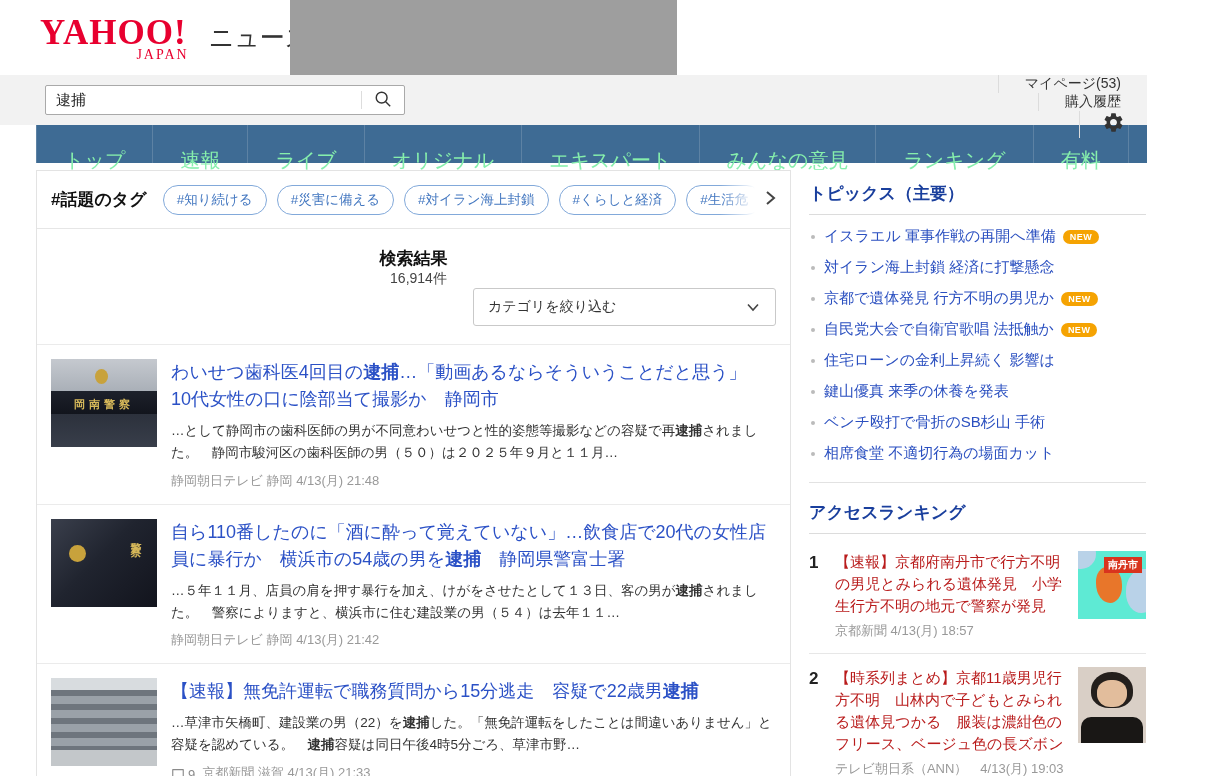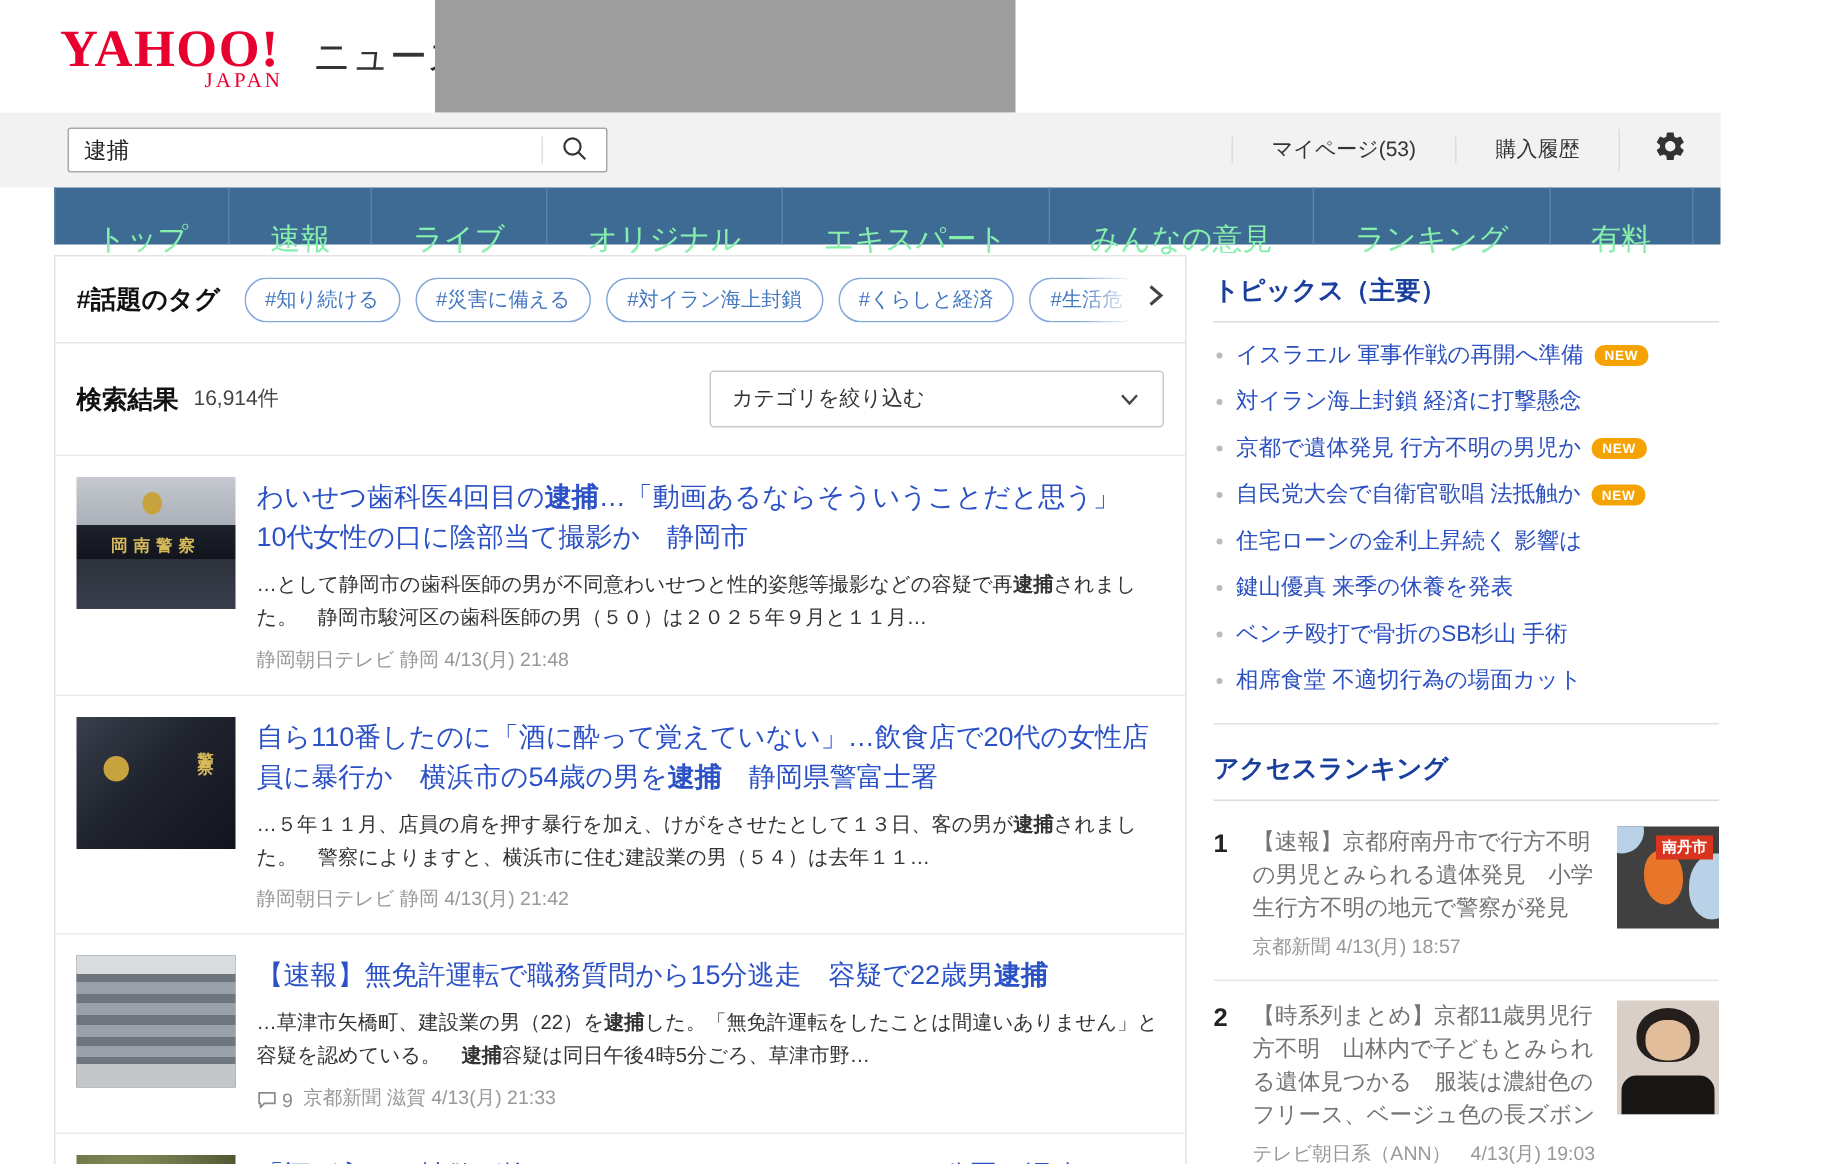--- a/index.html
+++ b/index.html
@@ -21,21 +21,21 @@
 
   
   .search-row { height:50px; background:#f2f2f2; display:flex; align-items:stretch; }
   .search-box { margin:10px 0 0 45px; width:360px; height:30px; background:#fff;
     border:1px solid #a9a9a9; border-radius:2px; display:flex; align-items:center; }
   .search-input { flex:1; border:0; outline:0; padding:0 10px; font-size:15px; color:#222;
     background:transparent; font-family:"Liberation Sans", sans-serif; }
   .search-divider { width:1px; height:18px; background:#ddd; }
   .search-btn { width:42px; height:100%; display:flex; align-items:center; justify-content:center;
     background:none; border:0; cursor:pointer; }
-  .header-links { margin-left:auto; display:flex; align-items:center; }
+  .header-links { margin-left:auto; display:flex; align-items:flex-end;flex-direction:column; }
   .hlink { display:flex; align-items:center; padding:0 26px; font-size:14px; color:#333;
     border-left:1px solid #dcdcdc; cursor:pointer; }
   .gear-cell { display:flex; align-items:center; padding:0 22px; border-left:1px solid #dcdcdc; cursor:pointer; }
 
   
   .nav { margin-left:36px; width:1111px; height:38px; background:#3e6b94; display:flex; }
   .nav-tab { padding:16px 27px; line-height:38px; color:#86efac; font-size:20px;
     border-left:1px solid #5d82a4; cursor:pointer; white-space:nowrap; }
   .nav-fill { flex:1; border-left:1px solid #5d82a4; }
 
@@ -49,21 +49,21 @@
     border-bottom:1px solid #e6e6e6; position:relative; overflow:hidden; }
   .tag-label { font-size:17px; font-weight:700; color:#111; flex:none; margin-right:16px; }
   .pills { display:flex; gap:10px; flex:1; overflow:hidden; white-space:nowrap; }
   .pill { flex:none; border:1px solid #82a9da; color:#4377c0; border-radius:16px;
     padding:5px 13px; font-size:13.5px; background:#fff; cursor:pointer; }
   .tag-fade { position:absolute; right:0; top:0; bottom:0; width:70px;
     background:linear-gradient(90deg, rgba(255,255,255,0), #fff 50%);
     display:flex; align-items:center; justify-content:flex-end; padding-right:12px; }
 
   
-  .results-row { display:flex; align-items:center; padding:18px 14px; }
+  .results-row { display:flex; align-items:center; padding:18px 14px;flex-direction:column; }
   .results-label { font-size:17px; font-weight:700; color:#111; }
   .results-count { font-size:14px; color:#444; margin-left:10px; }
   .category-select { margin-left:auto; width:303px; height:38px; border:1px solid #c9c9c9;
     border-radius:3px; display:flex; align-items:center; padding:0 14px; font-size:14px;
     color:#333; background:#fff; cursor:pointer; }
   .category-select svg { margin-left:auto; }
 
   
   .article { display:flex; padding:14px; border-top:1px solid #ebebeb; }
   .thumb { width:106px; height:88px; margin-right:14px; position:relative; overflow:hidden;
@@ -98,25 +98,25 @@
   .topic-item { display:flex; align-items:center; padding:6px 0; font-size:15px; cursor:pointer; }
   .topic-bullet { width:4px; height:4px; border-radius:50%; background:#bbb; margin:0 9px 0 2px; flex:none; }
   .topic-link { color:#2b50c0; }
   .new-badge { margin-left:7px; background:#f5a302; color:#fff; font-size:9px; font-weight:700;
     padding:2px 7px; border-radius:9px; letter-spacing:.5px; flex:none; }
   .sb-divider { height:1px; background:#e2e2e2; margin:13px 0 18px; }
   .rank-list { margin-top:4px; }
   .rank-item { display:flex; padding:13px 0; border-bottom:1px solid #e7e7e7; }
   .rank-num { width:26px; font-size:17px; font-weight:700; color:#222; padding-top:2px; flex:none; }
   .rank-body { flex:1; min-width:0; padding-right:10px; }
-  .rank-title { font-size:15px; line-height:1.45; color:#737373; cursor:pointer; }
+  .rank-title { font-size:15px; line-height:1.45; color:#b91c1c; cursor:pointer; }
   .rank-meta { margin-top:6px; font-size:13px; color:#999; line-height:1.4; }
   .rank-thumb { flex:none; position:relative; overflow:hidden; cursor:pointer; }
 
-  .map-thumb { width:68px; height:68px; background:#404040;padding-left:17px; }
+  .map-thumb { width:68px; height:68px; background:#5eead4;padding-left:17px; }
   .map-water1 { position:absolute; right:-14px; top:18px; width:34px; height:44px;
     background:#b9d2e8; border-radius:50% 40% 55% 45%; }
   .map-water2 { position:absolute; left:-12px; top:-12px; width:30px; height:30px;
     background:#b9d2e8; border-radius:50%; }
   .map-region { position:absolute; left:18px; top:16px; width:26px; height:36px;
     background:#e8762a; border-radius:45% 55% 50% 60%; }
   .map-label { position:absolute; top:6px; right:4px; background:#d9341e; color:#fff;
     font-size:10px; font-weight:700; padding:1px 4px; }
   .photo-thumb { width:68px; height:76px; background:#d9cfc6; }
   .photo-hair { position:absolute; top:5px; left:13px; width:42px; height:36px;

